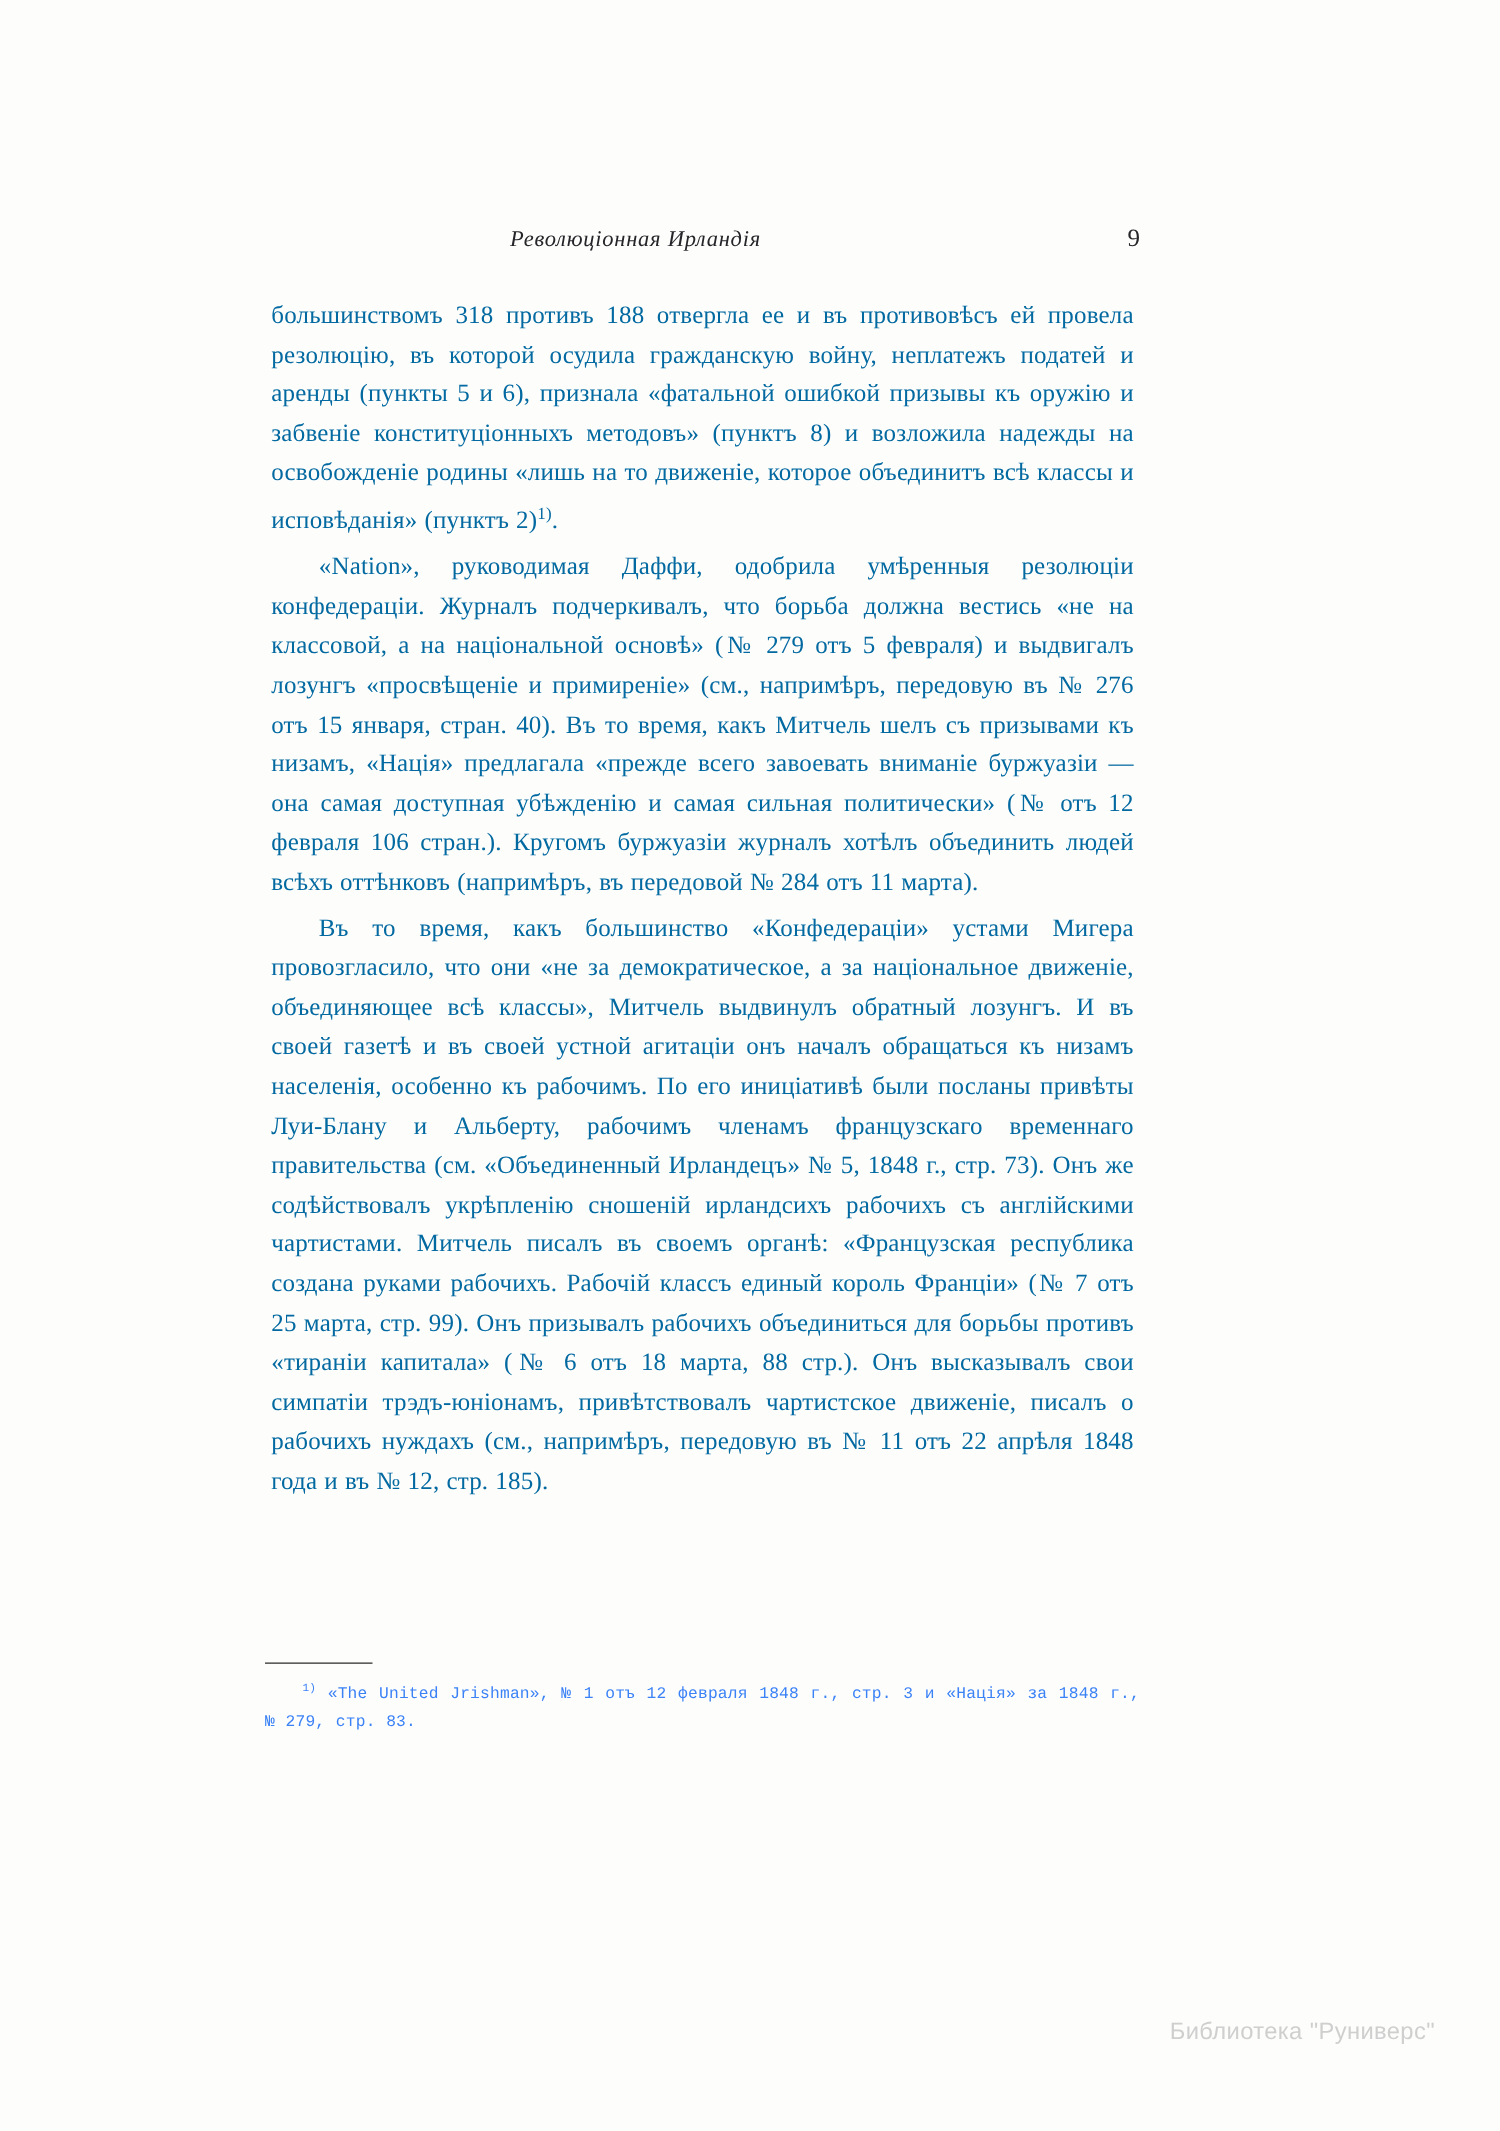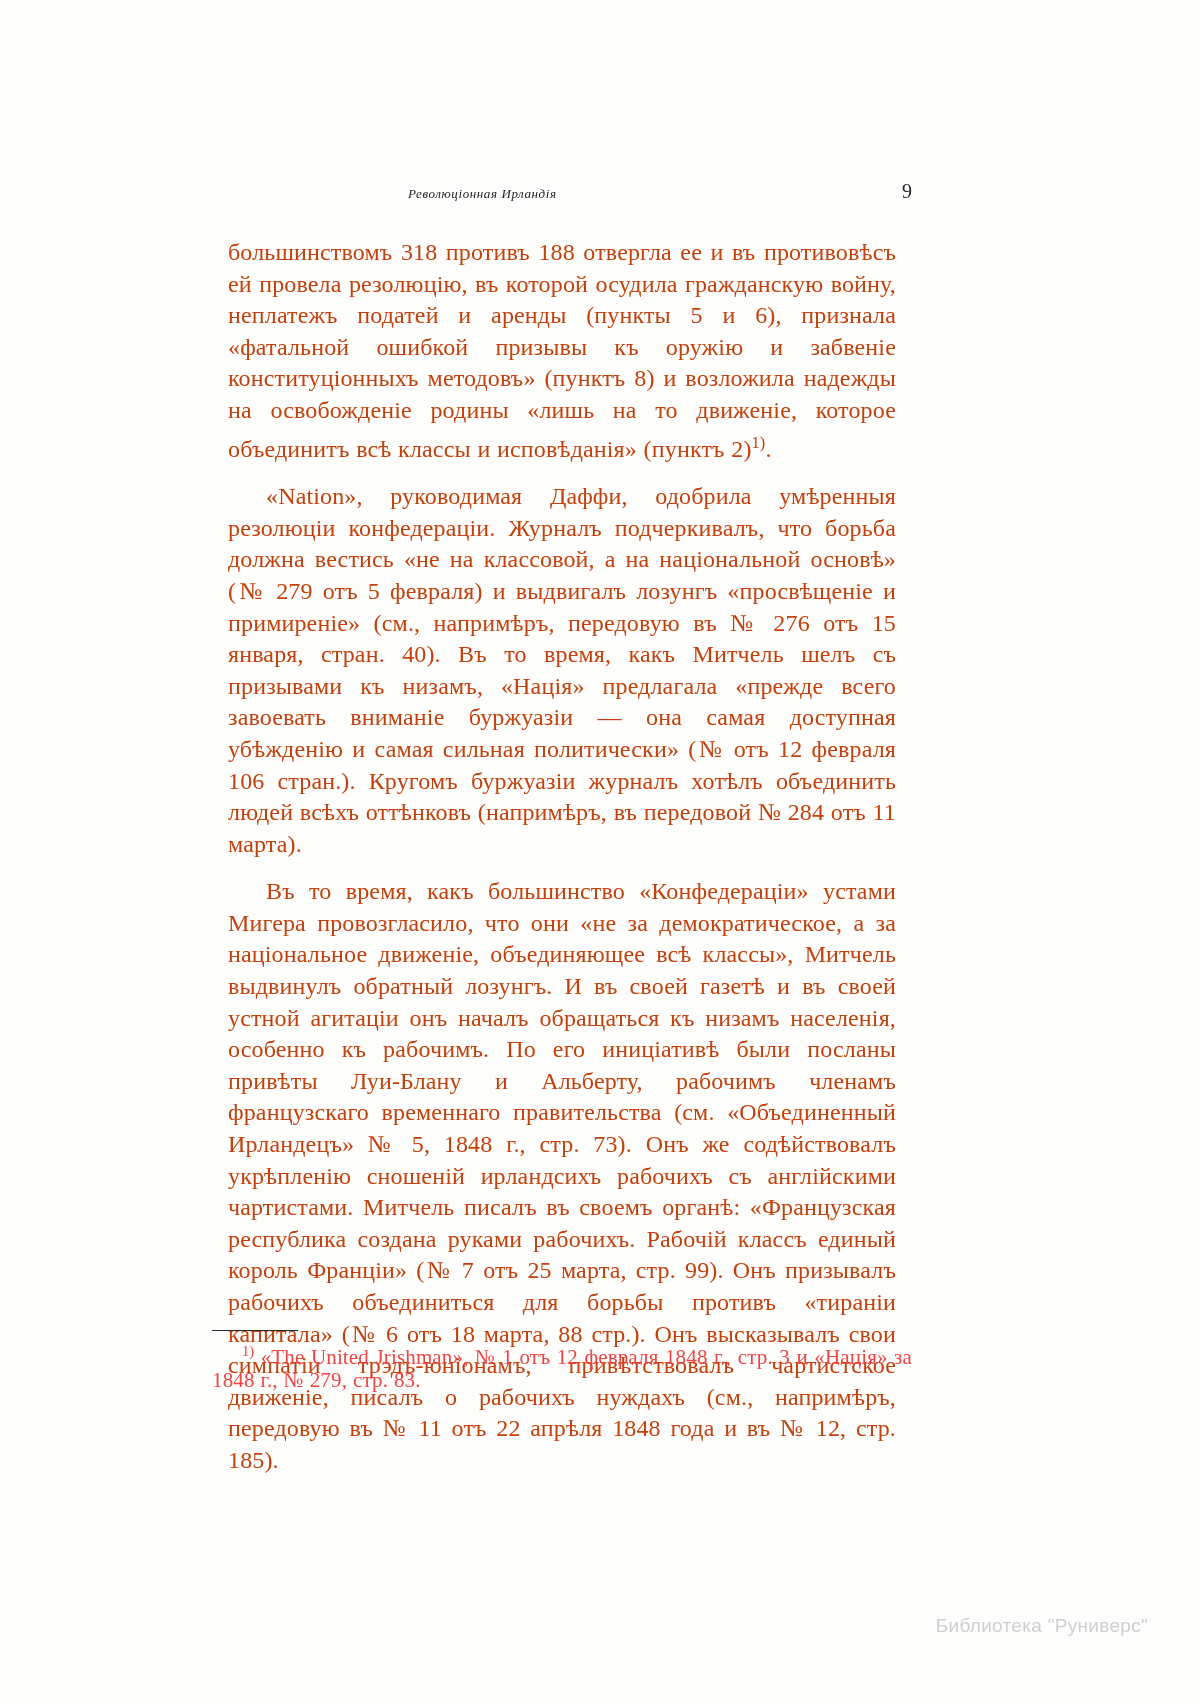--- a/index.html
+++ b/index.html
@@ -30,59 +30,60 @@
   }
   .runhead {
     display: flex;
     align-items: baseline;
     justify-content: space-between;
     width: 700px;
     margin-bottom: 34px;
   }
   .runhead .title {
     font-style: italic;
-    font-size: 13px;
+    font-size: 18px;
     letter-spacing: 0.6px;
     color: #26262a;
     margin-left: 196px;
   }
   .runhead .pageno {
     font-size: 20px;
     color: #26262a;
   }
   p {
-    margin: 16px;
-    font-size: 24px;
+    margin: 5px;
+    font-size: 20px;
     line-height: 31.6px;
     text-align: justify;
     text-indent: 38px;
-    color: #c2410c;
+    color: #0369a1;
     letter-spacing: 0.15px;
     word-spacing: 0.5px;
   }
   p.noindent { text-indent: 0; }
   .footnote-wrap {
     position: absolute;
     left: 212px;
     top: 1330px;
     width: 700px;
   }
   .footrule {
     width: 86px;
     height: 0;
     border-top: 1.2px solid #2b2b2b;
     margin-bottom: 9px;
   }
   .footnote {
-    font-size: 21px;
+    font-size: 13px;
     line-height: 22.5px;
     text-align: justify;
     text-indent: 30px;
-    color: #ef4444;
+    color: #3b82f6;
     margin: 0;
+    font-family: Liberation Mono, monospace;
   }
   .watermark {
     position: absolute;
     right: 52px;
     bottom: 68px;
     font-size: 19px;
     color: #cfcfcf;
     font-family: "Liberation Sans", sans-serif;
     letter-spacing: 0.3px;
   }

